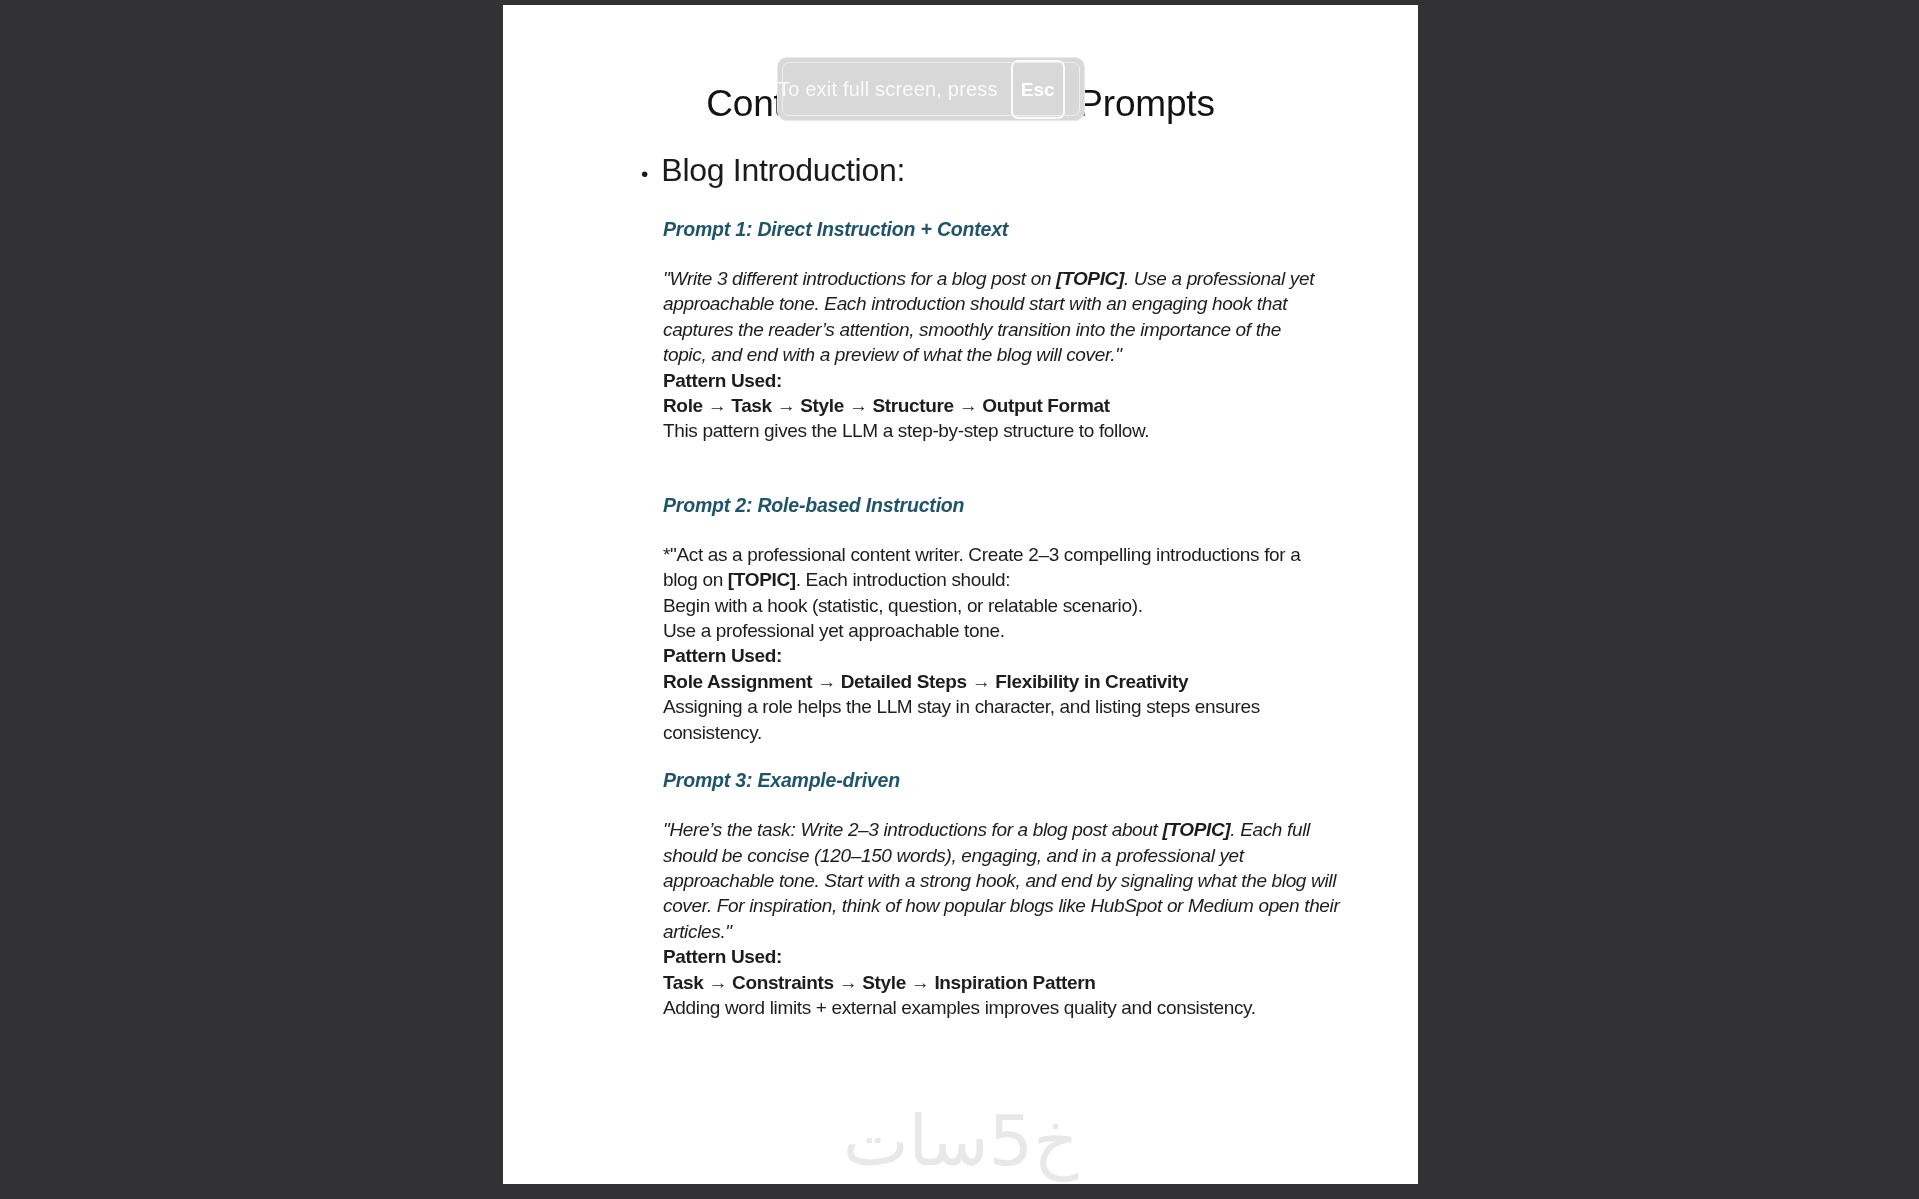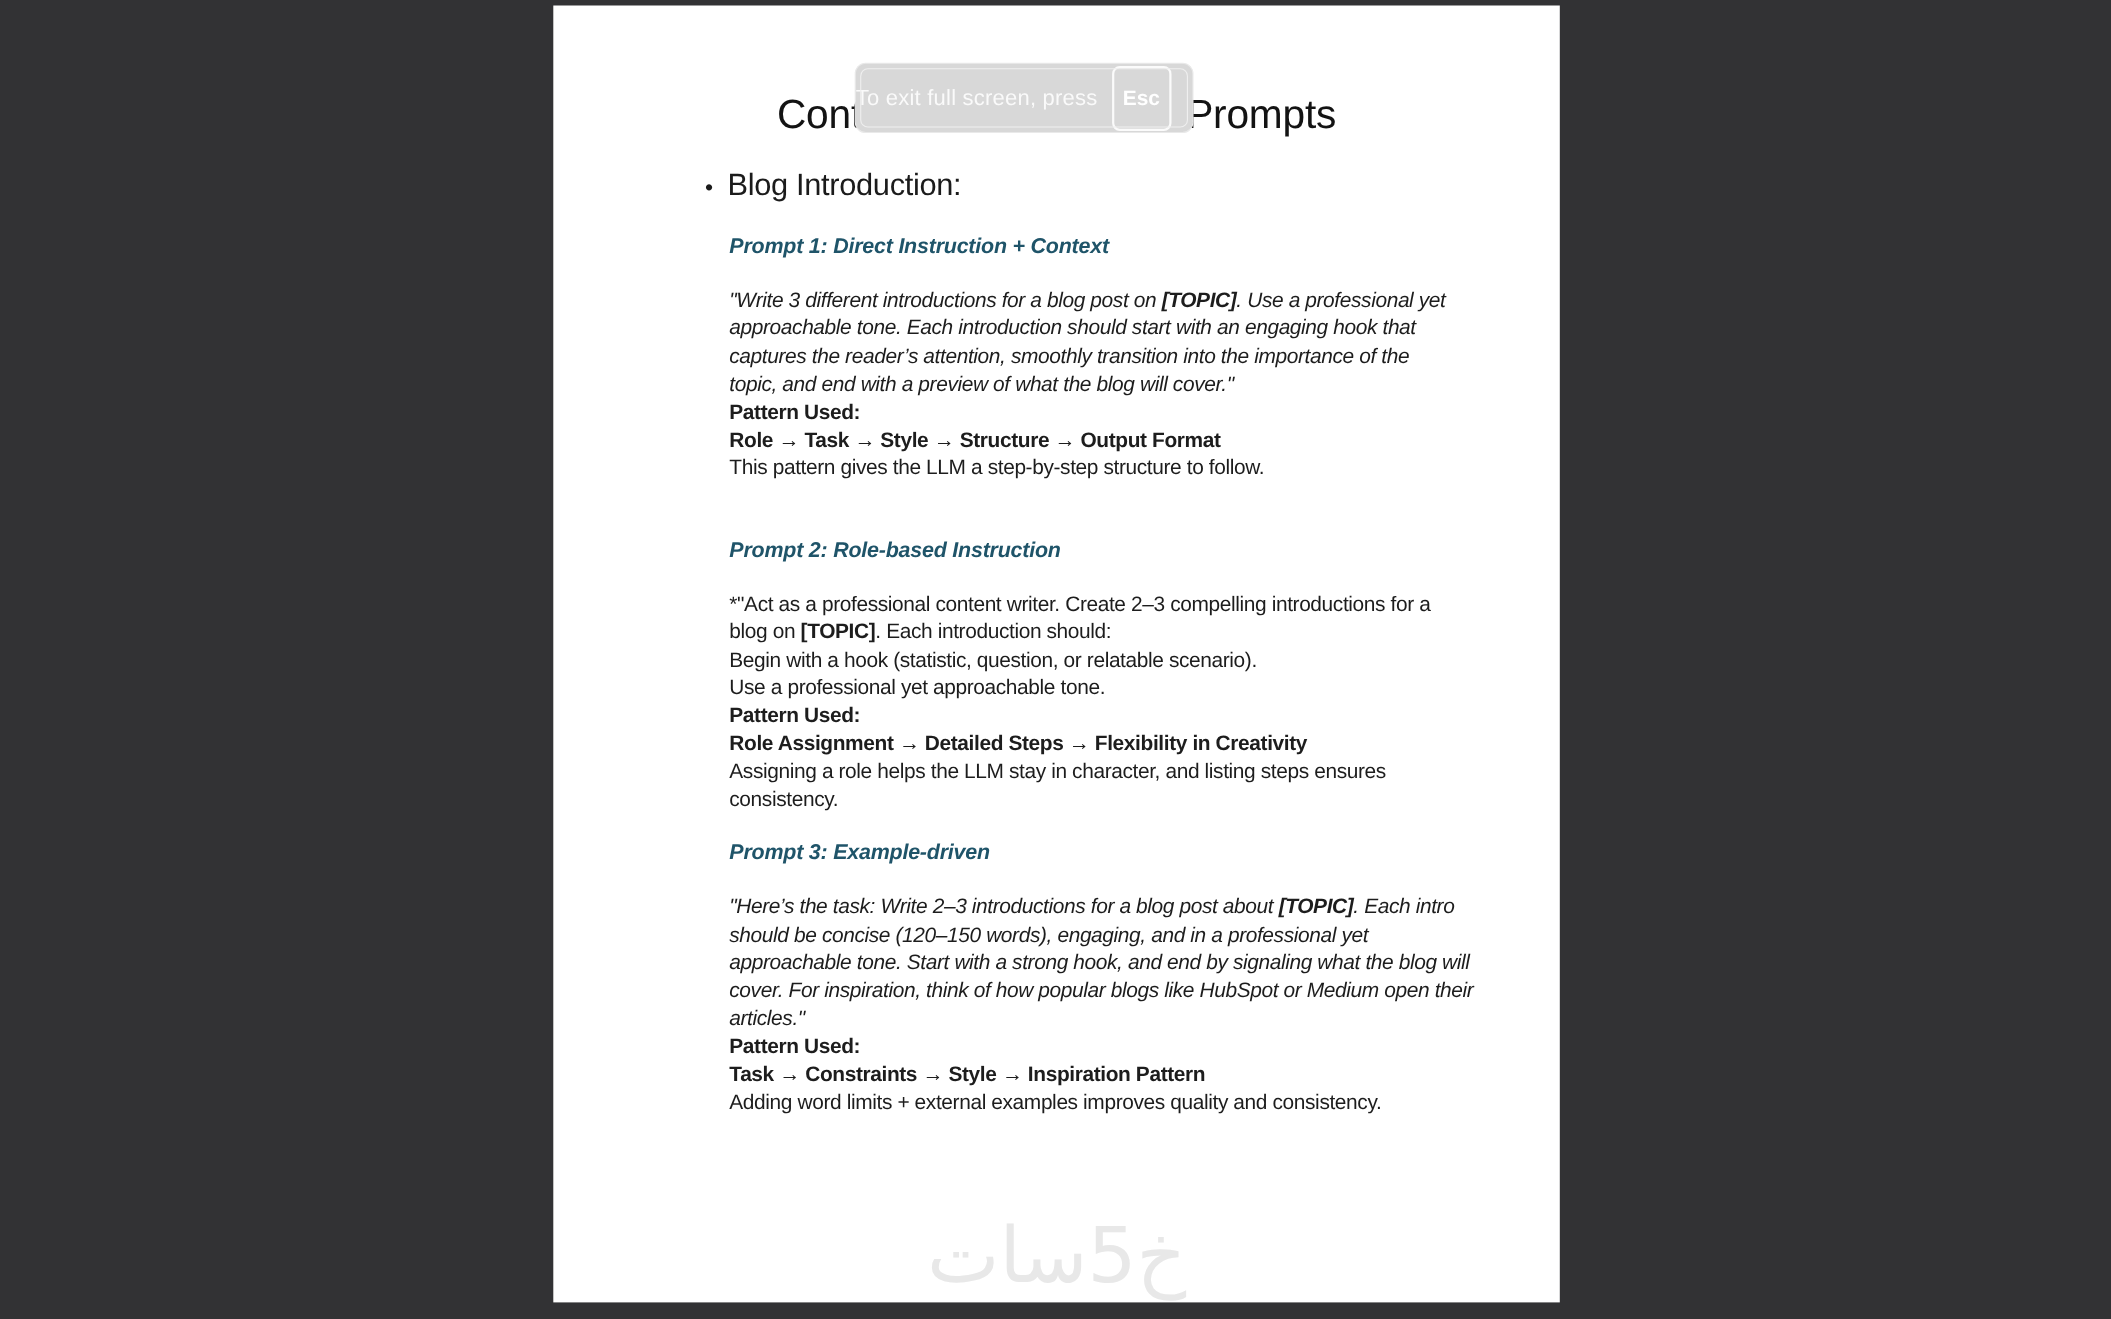--- a/index.html
+++ b/index.html
@@ -31,21 +31,21 @@
   }
   .doc-title{
     margin:0;padding-top:78px;text-align:center;
     font-size:37px;font-weight:500;color:#131313;letter-spacing:-0.2px;
   }
   .bullet-row{
     display:flex;align-items:baseline;margin:27px 0 0 138px;
     color:#1b1b1b;
   }
   .bullet-dot{font-size:21px;margin-right:13px;color:#1b1b1b;}
-  .bullet-text{font-size:28px;letter-spacing:-0.3px;}
+  .bullet-text{font-size:32px;letter-spacing:-0.3px;}
   #prompts{margin:29px 0 0 160px;width:720px;}
   .prompt-heading{
     margin:0 0 25px 0;
     font-size:19.5px;font-weight:bold;font-style:italic;
     color:#1f5469;letter-spacing:-0.2px;
   }
   .pline{
     margin:0;font-size:19px;line-height:25.4px;color:#1d1d1d;
     letter-spacing:-0.35px;white-space:nowrap;
   }
@@ -93,21 +93,21 @@
         <p class="pline"><span>blog on </span><span class="b">[TOPIC]</span><span>. Each introduction should:</span></p>
         <p class="pline"><span>Begin with a hook (statistic, question, or relatable scenario).</span></p>
         <p class="pline"><span>Use a professional yet approachable tone.</span></p>
         <p class="pline b">Pattern Used:</p>
         <p class="pline b">Role Assignment → Detailed Steps → Flexibility in Creativity</p>
         <p class="pline">Assigning a role helps the LLM stay in character, and listing steps ensures</p>
         <p class="pline">consistency.</p>
       </section>
       <section class="prompt">
         <h3 class="prompt-heading">Prompt 3: Example-driven</h3>
-        <p class="pline it"><span>"Here’s the task: Write 2–3 introductions for a blog post about </span><span class="b">[TOPIC]</span><span>. Each intro</span></p>
+        <p class="pline it"><span>"Here’s the task: Write 2–3 introductions for a blog post about </span><span class="b">[TOPIC]</span><span>. Each full</span></p>
         <p class="pline it"><span>should be concise (120–150 words), engaging, and in a professional yet</span></p>
         <p class="pline it"><span>approachable tone. Start with a strong hook, and end by signaling what the blog will</span></p>
         <p class="pline it"><span>cover. For inspiration, think of how popular blogs like HubSpot or Medium open their</span></p>
         <p class="pline it"><span>articles."</span></p>
         <p class="pline b">Pattern Used:</p>
         <p class="pline b">Task → Constraints → Style → Inspiration Pattern</p>
         <p class="pline">Adding word limits + external examples improves quality and consistency.</p>
       </section>
     </div>
 

